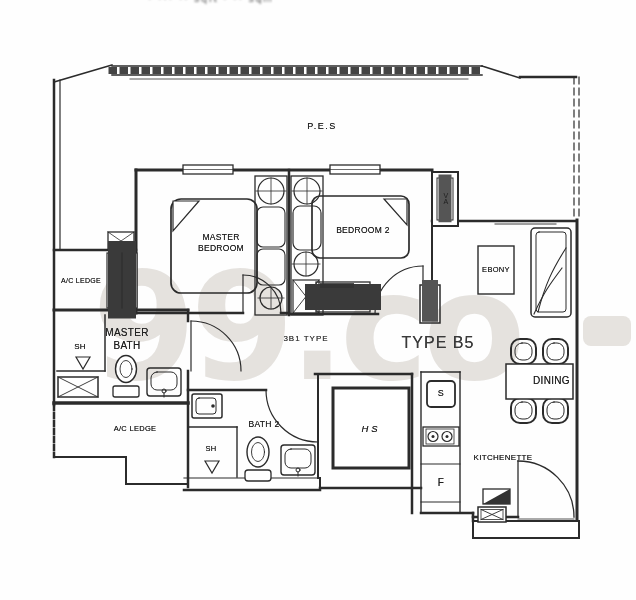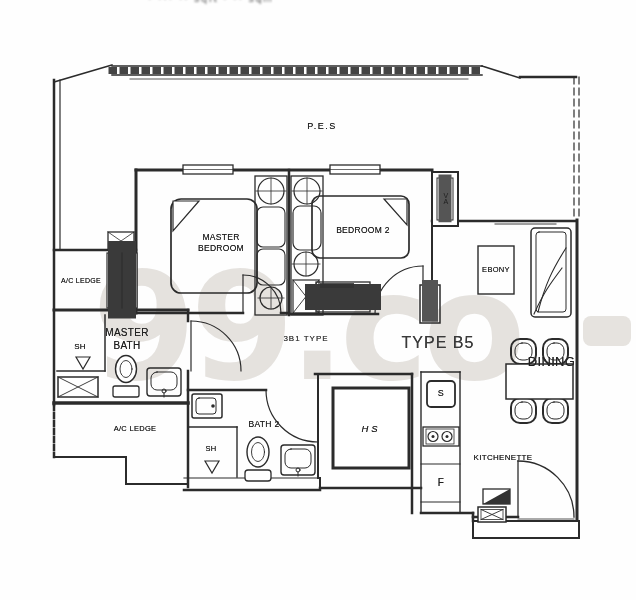--- a/index.html
+++ b/index.html
@@ -243,21 +243,21 @@
   <div class="lbl wrap" style="left:221px;top:243px;width:64px;font-size:8.5px;">MASTER BEDROOM</div>
   <div class="lbl" style="left:363px;top:230px;font-size:8.5px;">BEDROOM 2</div>
   <div class="lbl" style="left:496px;top:270px;font-size:7.5px;">EBONY</div>
   <div class="lbl" style="left:81px;top:281px;font-size:7px;">A/C LEDGE</div>
   <div class="lbl wrap" style="left:127px;top:339px;width:50px;font-size:10px;">MASTER BATH</div>
   <div class="lbl" style="left:80px;top:347px;font-size:8px;">SH</div>
   <div class="lbl" style="left:135px;top:429px;font-size:7.5px;">A/C LEDGE</div>
   <div class="lbl" style="left:264px;top:424px;font-size:8.5px;">BATH 2</div>
   <div class="lbl" style="left:211px;top:449px;font-size:7.5px;">SH</div>
   <div class="lbl" style="left:371px;top:429px;font-size:9.5px;letter-spacing:3px;font-style:italic;">HS</div>
-  <div class="lbl" style="left:540px;top:362px;font-size:13px;padding-left:23px;">DINING</div>
+  <div class="lbl" style="left:540px;top:381px;font-size:10px;padding-left:23px;">DINING</div>
   <div class="lbl" style="left:503px;top:458px;font-size:8px;">KITCHENETTE</div>
 
   <div class="lbl blurry" style="left:438px;top:343px;font-size:16px;font-weight:400;letter-spacing:1px;filter:blur(.4px);">TYPE B5</div>
   <div class="lbl blurry" style="left:306px;top:339px;font-size:8px;letter-spacing:1px;">3B1 TYPE</div>
   <div class="lbl" id="va-label" style="left:445px;top:198px;">VA</div>
   <div class="lbl" style="left:441px;top:394px;font-size:9px;">S</div>
   <div class="lbl" style="left:441px;top:483px;font-size:10px;">F</div>
 
 </div>
 

